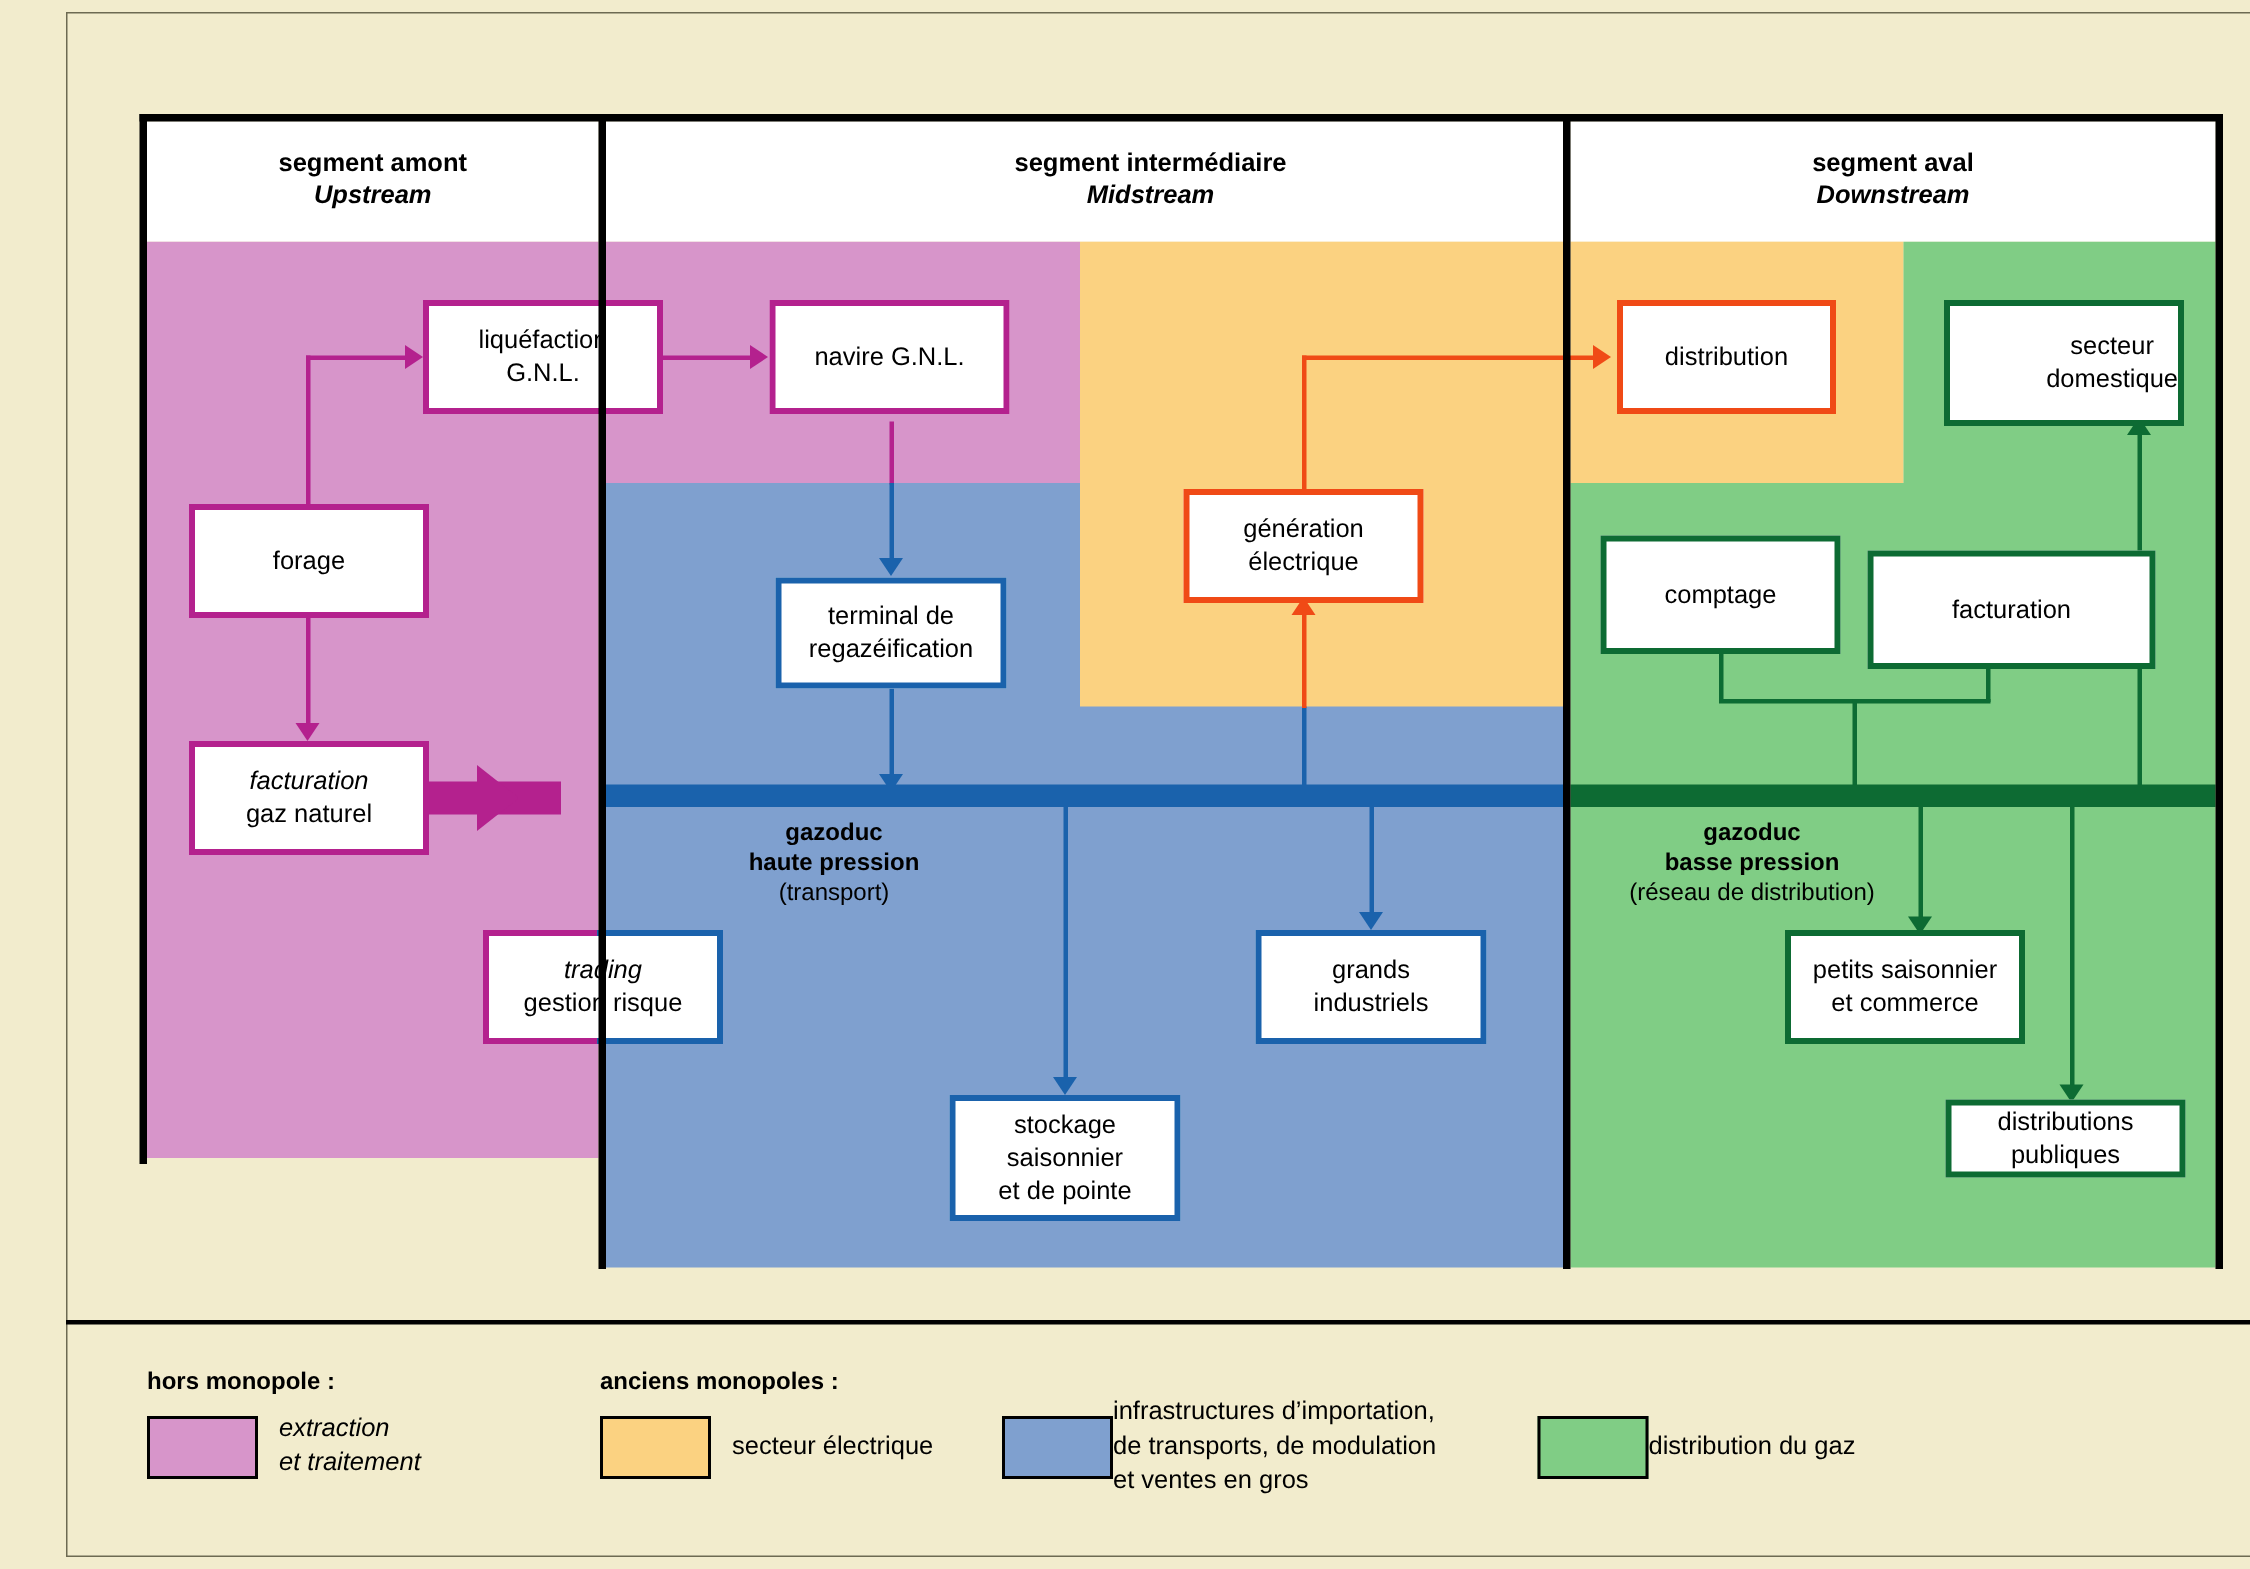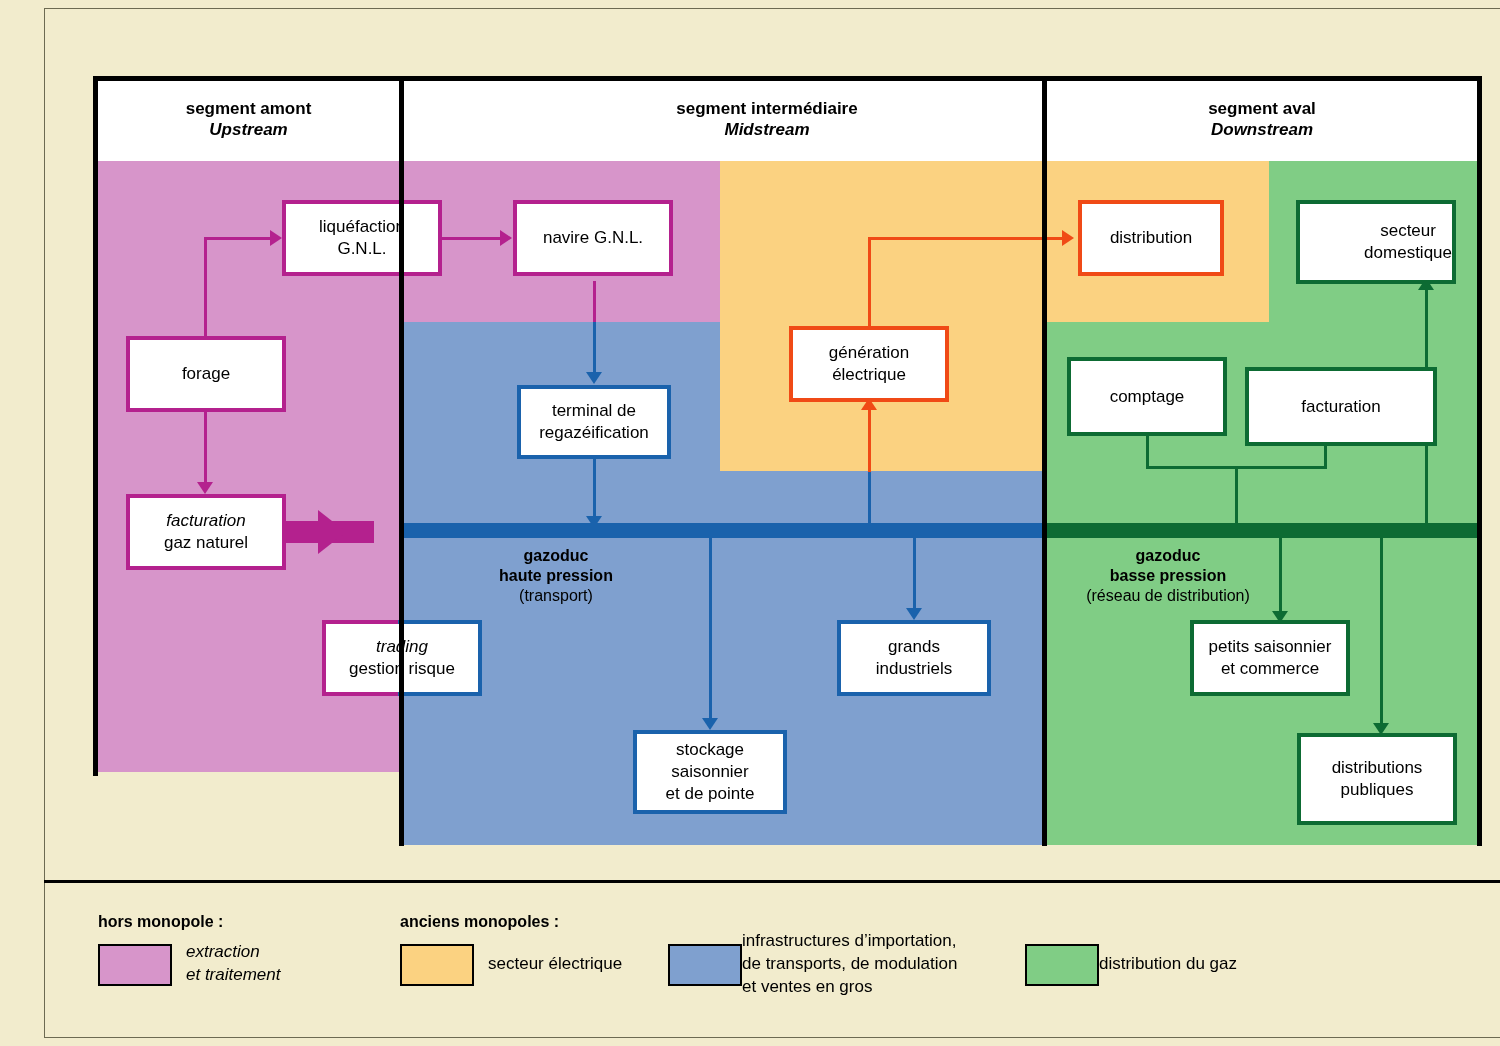--- a/index.html
+++ b/index.html
@@ -286,21 +286,21 @@
     </div>
   </div>
 
   <div class="node n-green" style="left:1154px;top:620px;width:160px;height:76px;">
     <div>
       <div>petits saisonnier</div>
       <div>et commerce</div>
     </div>
   </div>
 
-  <div class="node n-green" style="left:1261px;top:733px;width:160px;height:92px;">
+  <div class="node n-green" style="left:1261px;top:733px;width:160px;height:52px;">
     <div>
       <div>distributions</div>
       <div>publiques</div>
     </div>
   </div>
 
   <div class="diagram-border-top"></div>
   <div class="diagram-border-left"></div>
   <div class="diagram-border-right"></div>
   <div class="divider1"></div>

